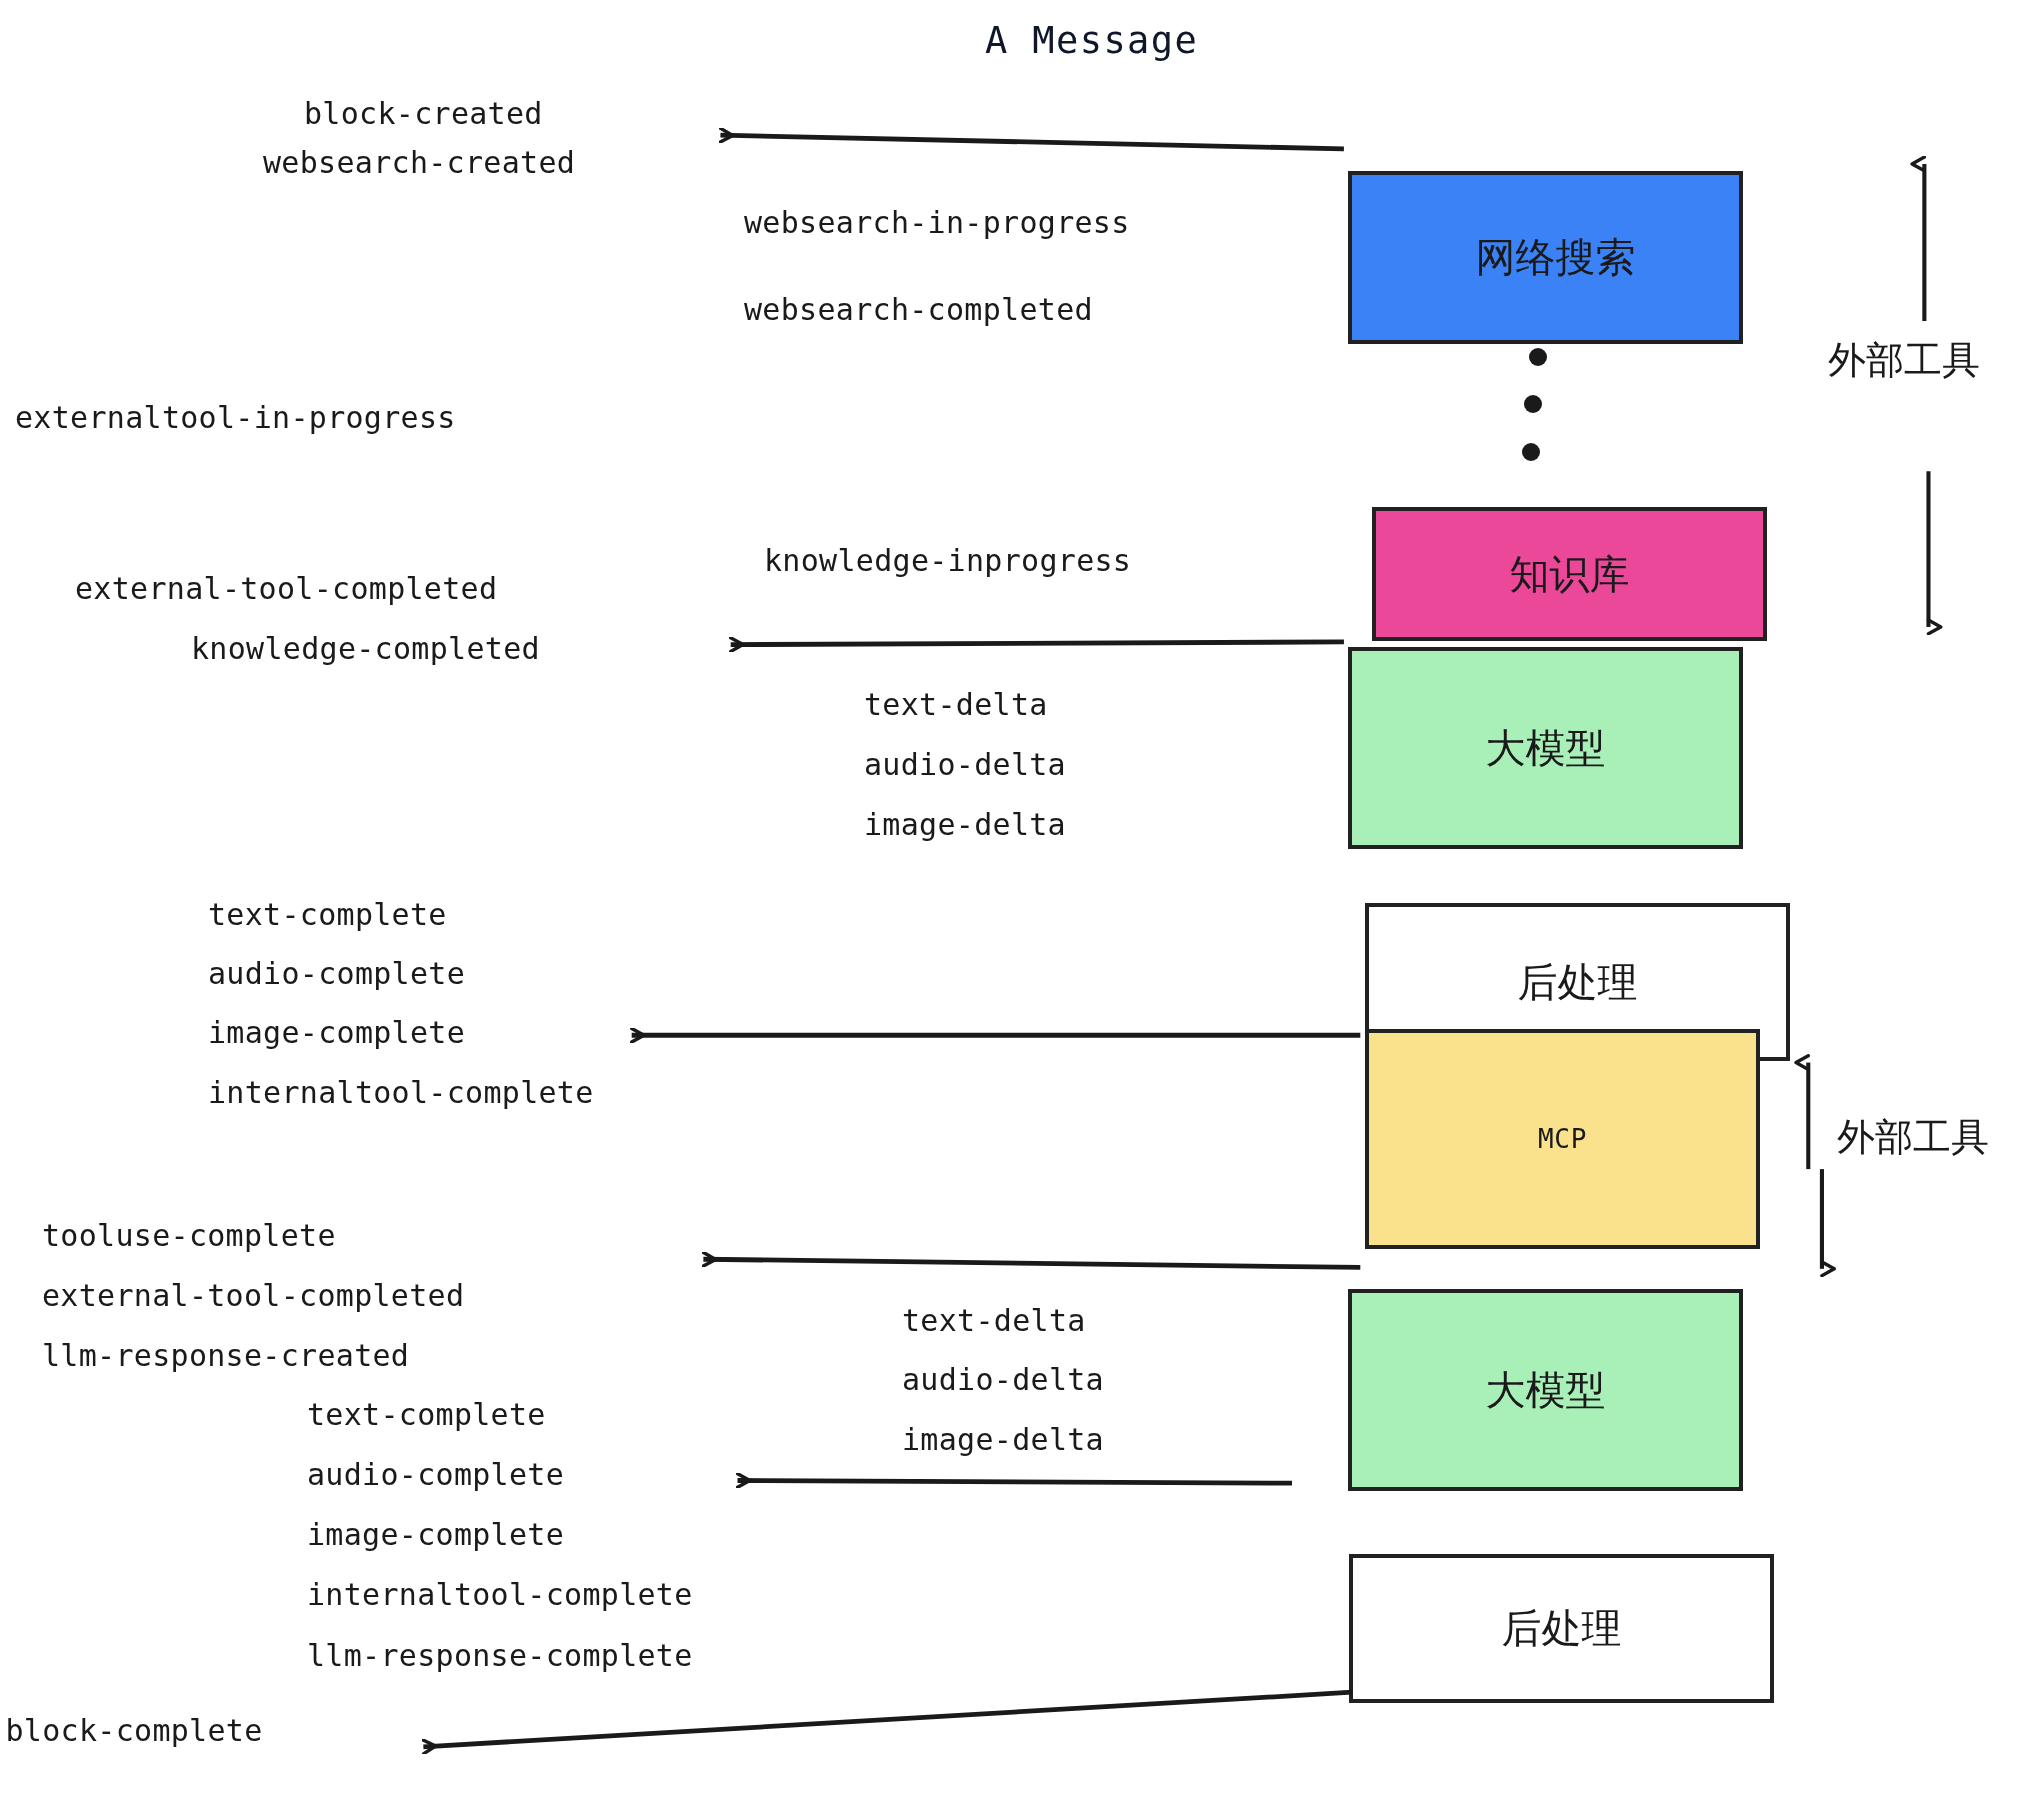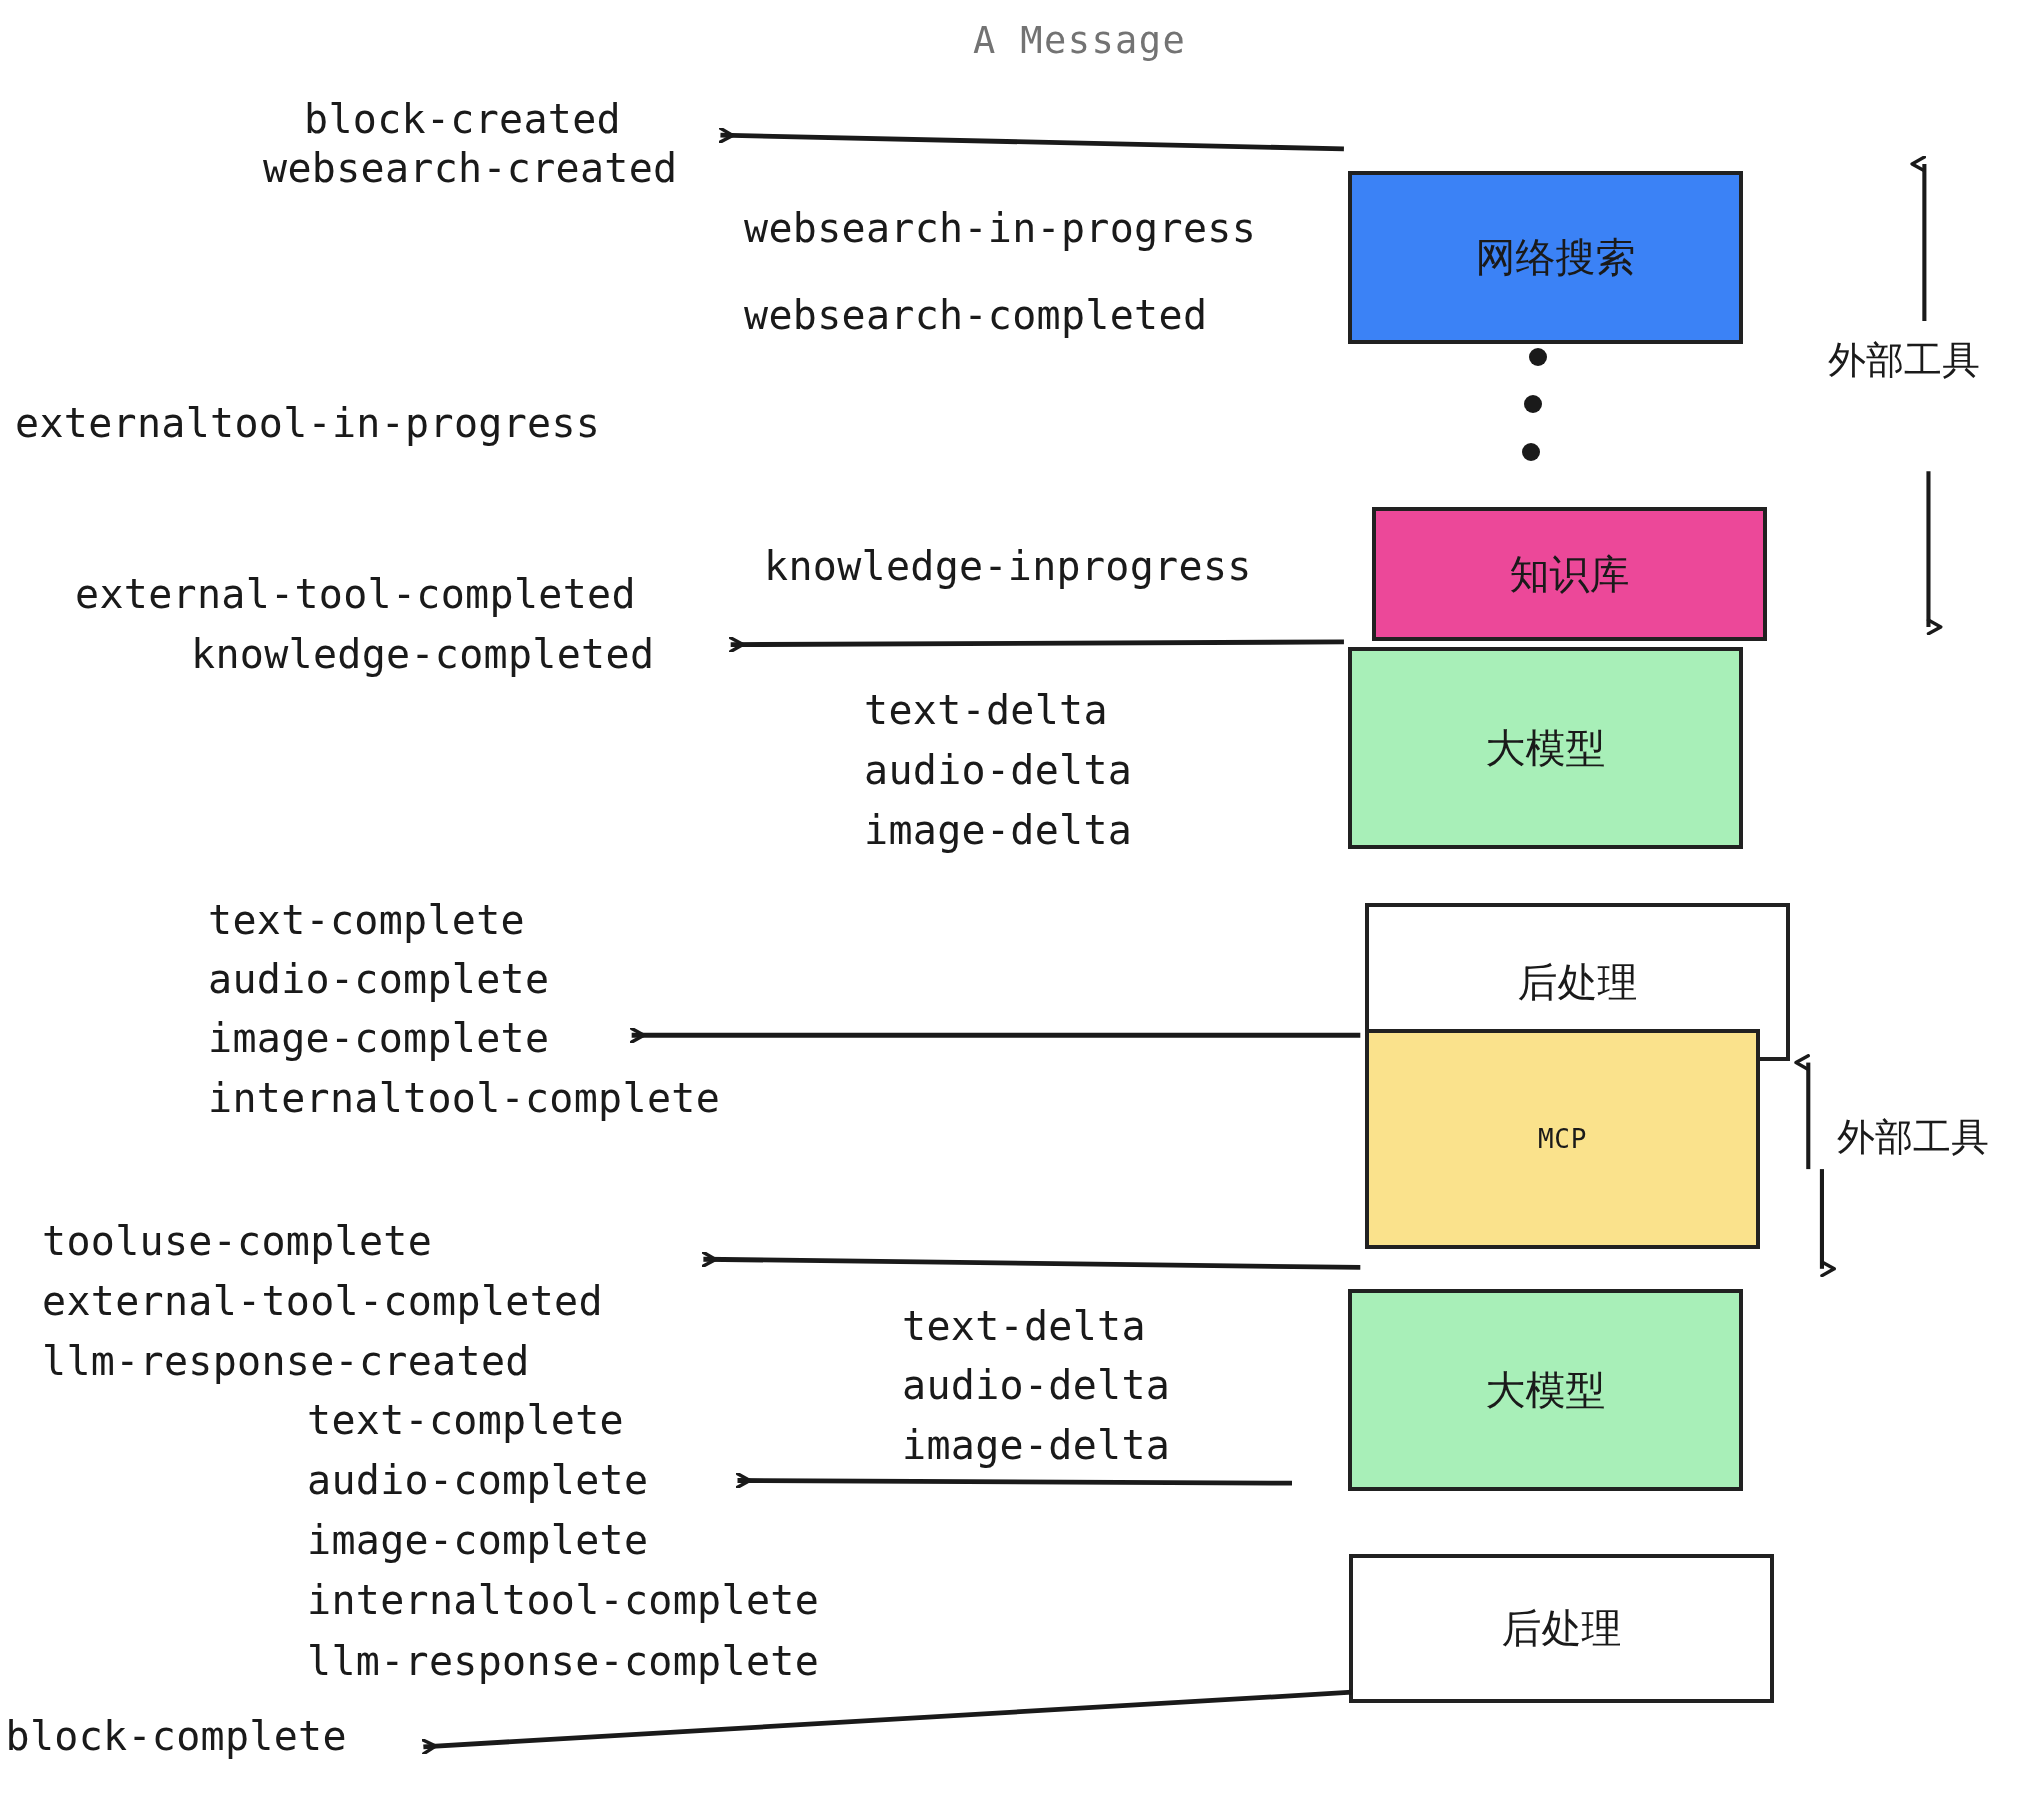--- a/index.html
+++ b/index.html
@@ -13,31 +13,32 @@
     height: 1796px;
     background: #ffffff;
     overflow: hidden;
     font-family: "DejaVu Sans Mono", "Liberation Mono", monospace;
   }
   .label {
     position: absolute;
     white-space: nowrap;
     color: #1a1a1a;
     font-family: "DejaVu Sans Mono", "Liberation Mono", monospace;
-    font-size: 40px;
+    font-size: 30px;
     letter-spacing: 0.3px;
     line-height: 1;
   }
   .title {
     position: absolute;
     white-space: nowrap;
-    color: #737373;
+    color: #0f172a;
     font-family: "DejaVu Sans Mono", "Liberation Mono", monospace;
     font-size: 37px;
     letter-spacing: 1.4px;
+    margin-left: 12px;
   }
   .cjk {
     position: absolute;
     white-space: nowrap;
     color: #1a1a1a;
     font-family: "DejaVu Sans", "Liberation Sans", sans-serif;
     font-size: 38px;
   }
   .box {
     position: absolute;

